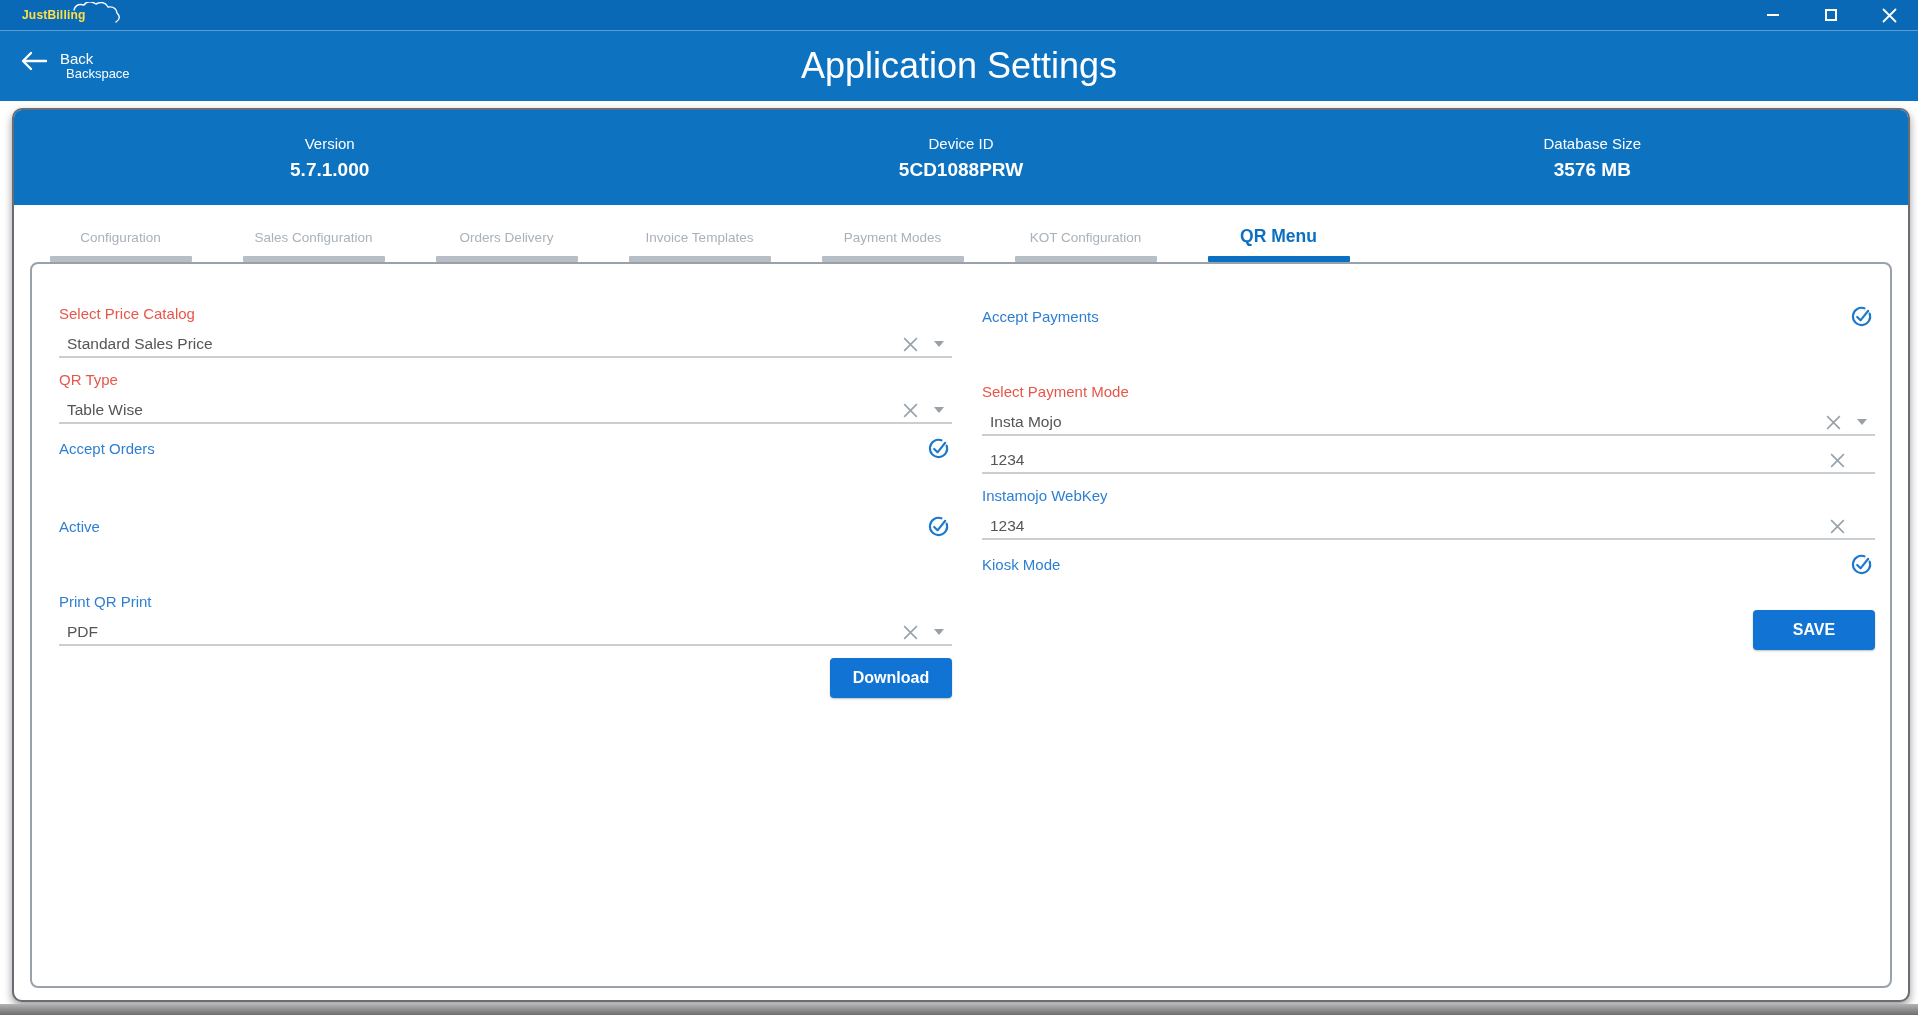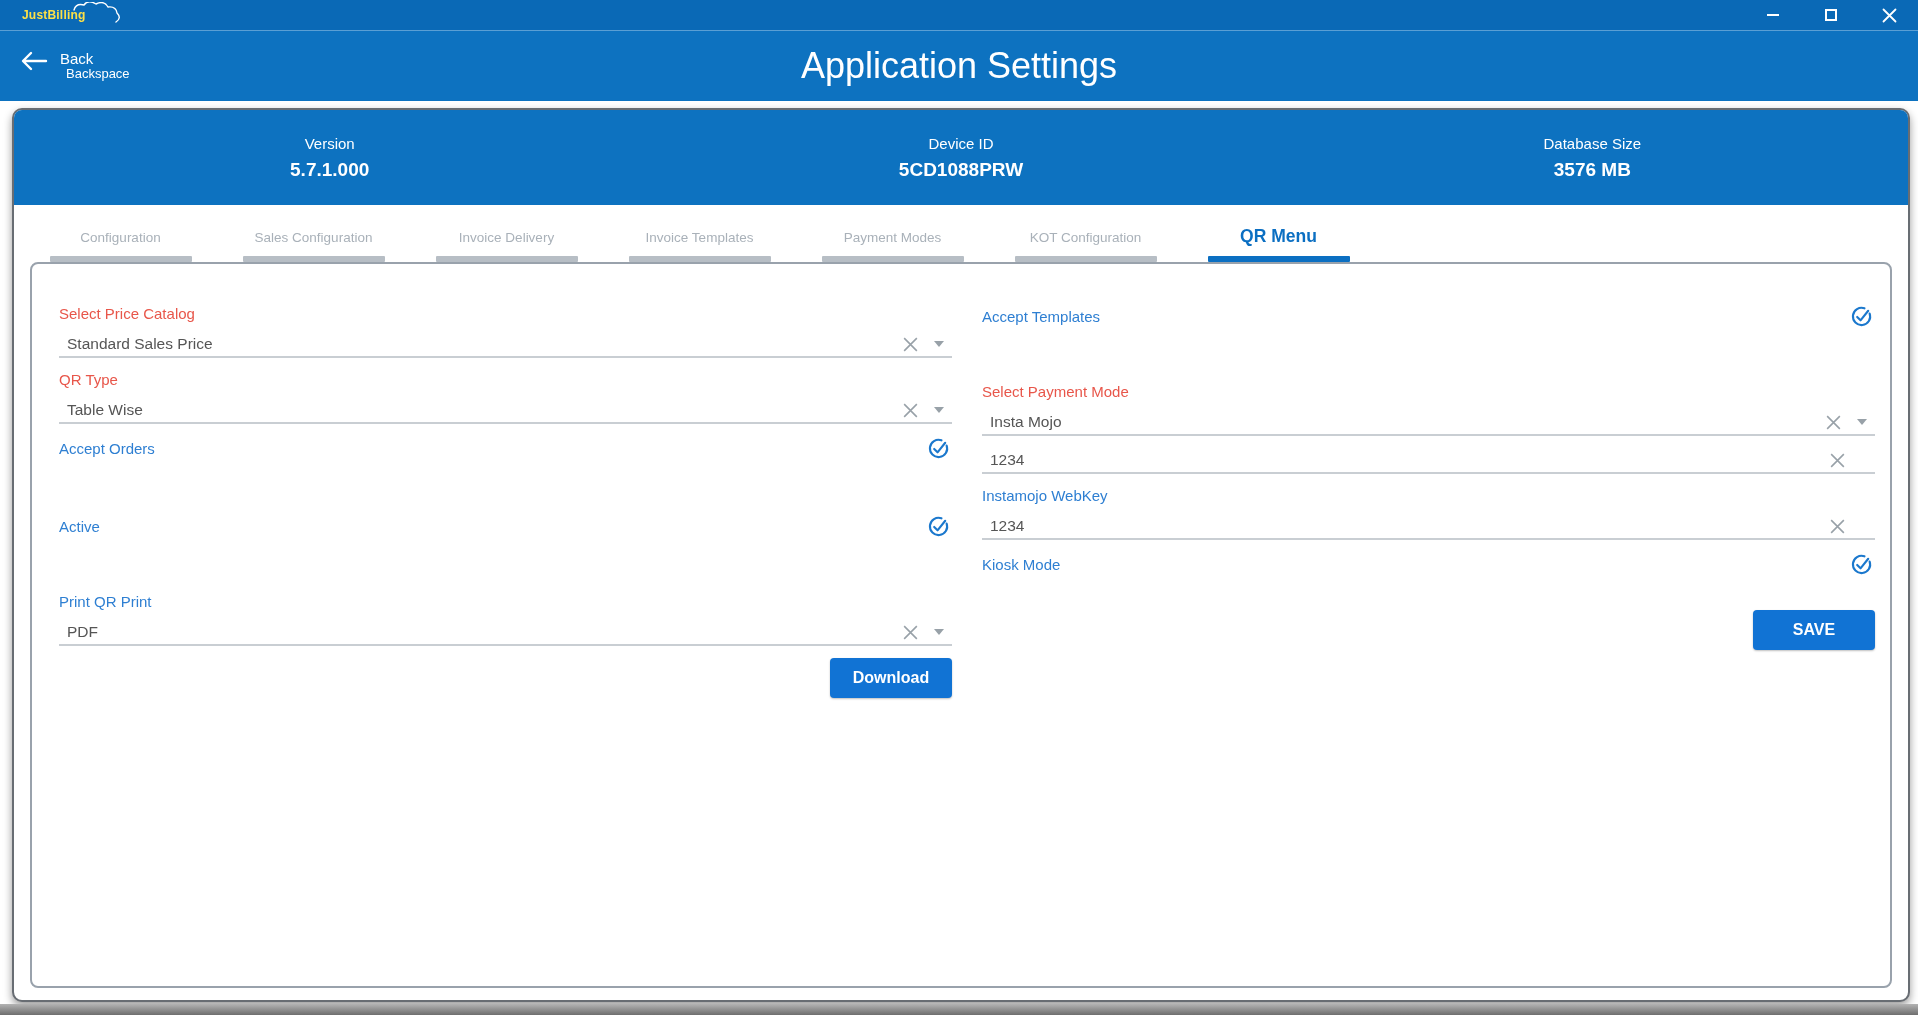--- a/index.html
+++ b/index.html
@@ -144,21 +144,21 @@
         <div class="tab-bar"></div>
     </div>
     <div class="tab">
       <div class="tab-label-wrap">
           <span class="tab-label">Sales Configuration</span>
         </div>
         <div class="tab-bar"></div>
     </div>
     <div class="tab">
       <div class="tab-label-wrap">
-          <span class="tab-label">Invoice Delivery</span>
+          <span class="tab-label">Orders Delivery</span>
         </div>
         <div class="tab-bar"></div>
     </div>
     <div class="tab">
       <div class="tab-label-wrap">
           <span class="tab-label">Invoice Templates</span>
         </div>
         <div class="tab-bar"></div>
     </div>
     <div class="tab">
@@ -245,21 +245,21 @@
       </div>
 
       <div class="btn-row left-col">
         <button class="btn">Download</button>
       </div>
     </div>
 
     <div class="col">
 
       <div class="toggle-row mb54">
-        <span class="t-label">Accept Templates</span>
+        <span class="t-label">Accept Payments</span>
         <span class="t-check">
           <svg width="23" height="23" viewBox="0 0 24 24">
             <path d="M20.5 8.9 A9 9 0 1 1 15.1 3.5" fill="none" stroke="#1b78cd" stroke-width="2.2" stroke-linecap="round"></path>
             <path d="M7.5 12.5 L11 16 L19 6" fill="none" stroke="#1b78cd" stroke-width="2.2" stroke-linecap="round" stroke-linejoin="round"></path>
           </svg>
         </span>
       </div>
 
       <div class="field">
         <div class="f-label required">Select Payment Mode</div>

